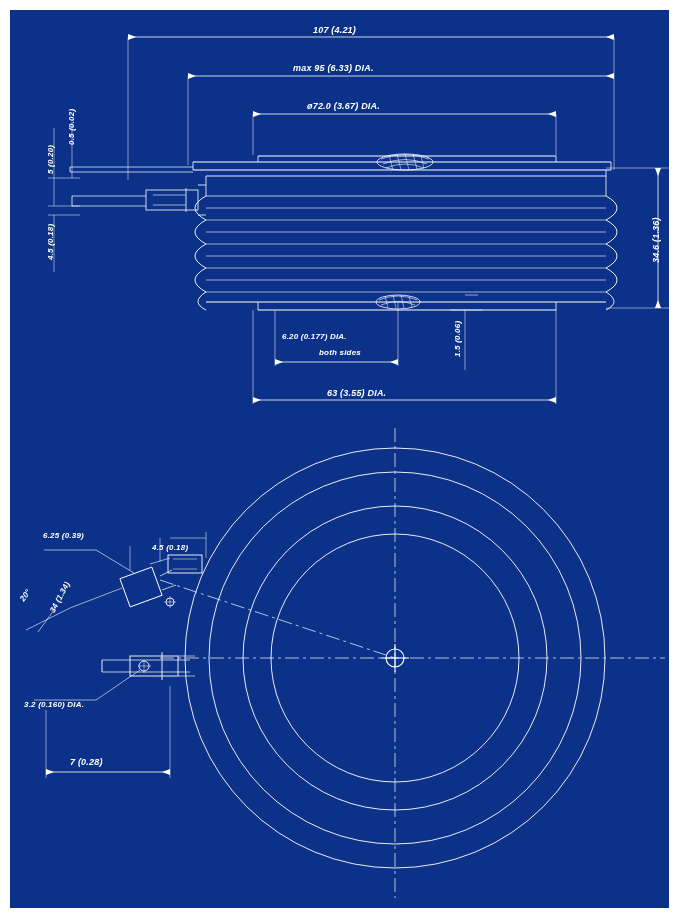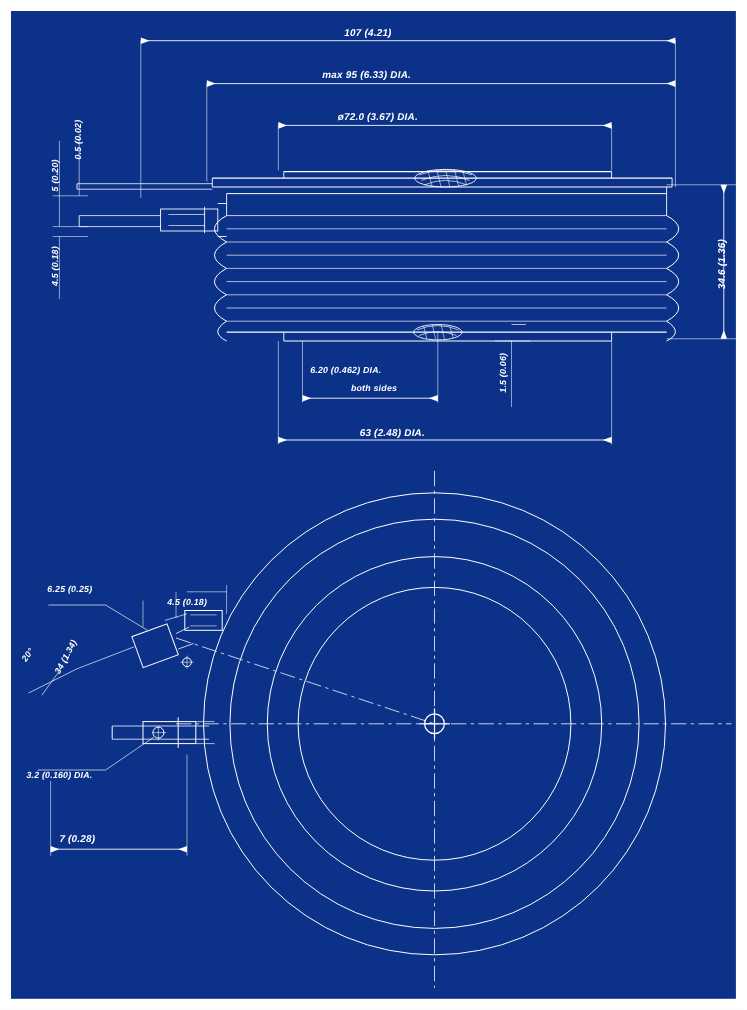--- a/index.html
+++ b/index.html
@@ -244,34 +244,34 @@
     <div class="dimtext" style="left:297px; top:91px;">ø72.0 (3.67) DIA.</div>
 
     <div class="dimtext small" style="left:57px; top:135px; transform: rotate(-90deg);">0.5 (0.02)</div>
 
     <div class="dimtext small" style="left:36px; top:164px; transform: rotate(-90deg);">5 (0.20)</div>
 
     <div class="dimtext small" style="left:36px; top:250px; transform: rotate(-90deg);">4.5 (0.18)</div>
 
     <div class="dimtext" style="left:641px; top:253px; transform: rotate(-90deg);">34.6 (1.36)</div>
 
-    <div class="dimtext small" style="left:272px; top:322px;">6.20 (0.462) DIA.</div>
+    <div class="dimtext small" style="left:272px; top:322px;">6.20 (0.177) DIA.</div>
 
     <div class="dimtext small" style="left:309px; top:338px;">both sides</div>
 
     <div class="dimtext small" style="left:443px; top:347px; transform: rotate(-90deg);">1.5 (0.06)</div>
 
-    <div class="dimtext" style="left:317px; top:378px;">63 (2.48) DIA.</div>
-
-    <div class="dimtext small" style="left:33px; top:521px;">6.25 (0.25)</div>
+    <div class="dimtext" style="left:317px; top:378px;">63 (3.55) DIA.</div>
+
+    <div class="dimtext small" style="left:33px; top:521px;">6.25 (0.39)</div>
 
     <div class="dimtext small" style="left:142px; top:533px;">4.5 (0.18)</div>
 
     <div class="dimtext small" style="left:8px; top:588px; transform: rotate(-55deg);">20°</div>
 
     <div class="dimtext small" style="left:38px; top:600px; transform: rotate(-62deg);">34 (1.34)</div>
 
     <div class="dimtext small" style="left:14px; top:690px;">3.2 (0.160) DIA.</div>
 
-    <div class="dimtext" style="left:44px; top:747px;">7 (0.28)</div>
+    <div class="dimtext" style="left:60px; top:747px;">7 (0.28)</div>
 
   </div>
 </div>
 
 </body></html>

